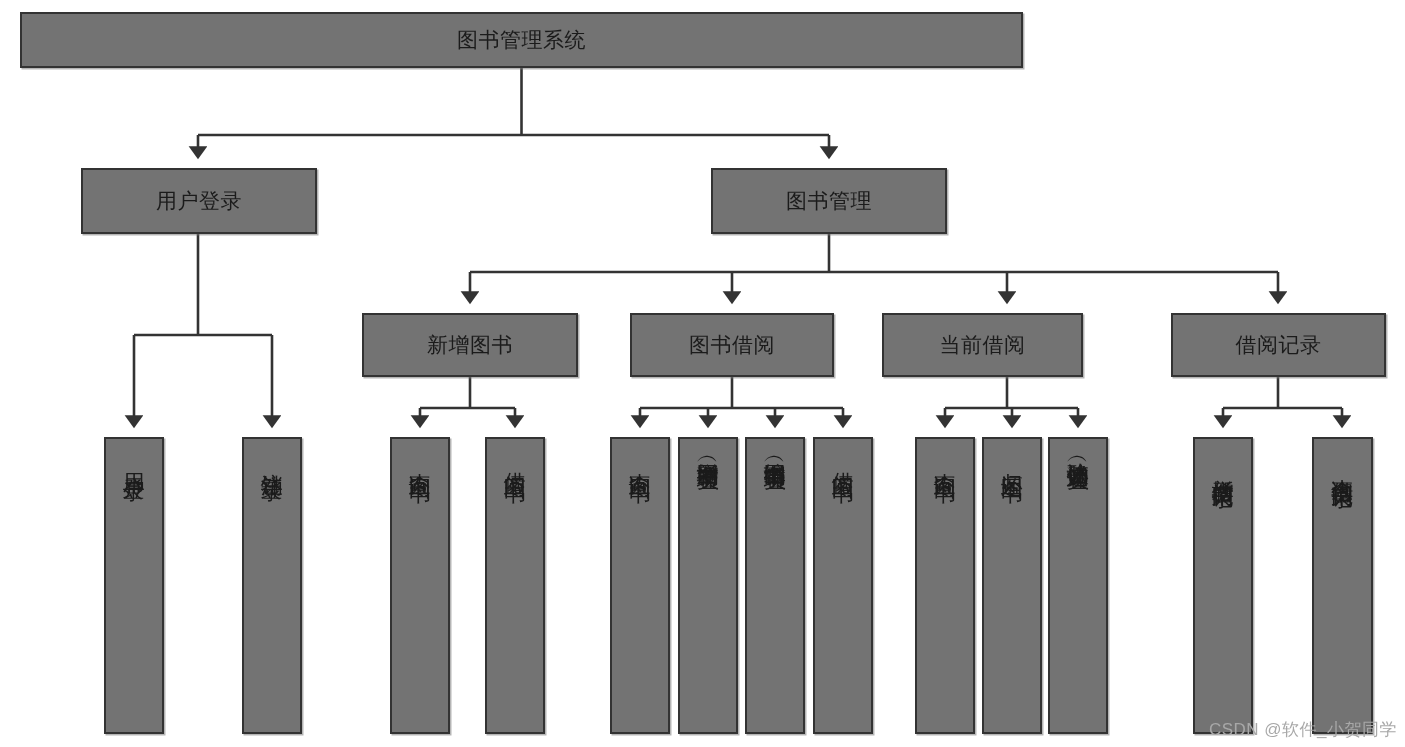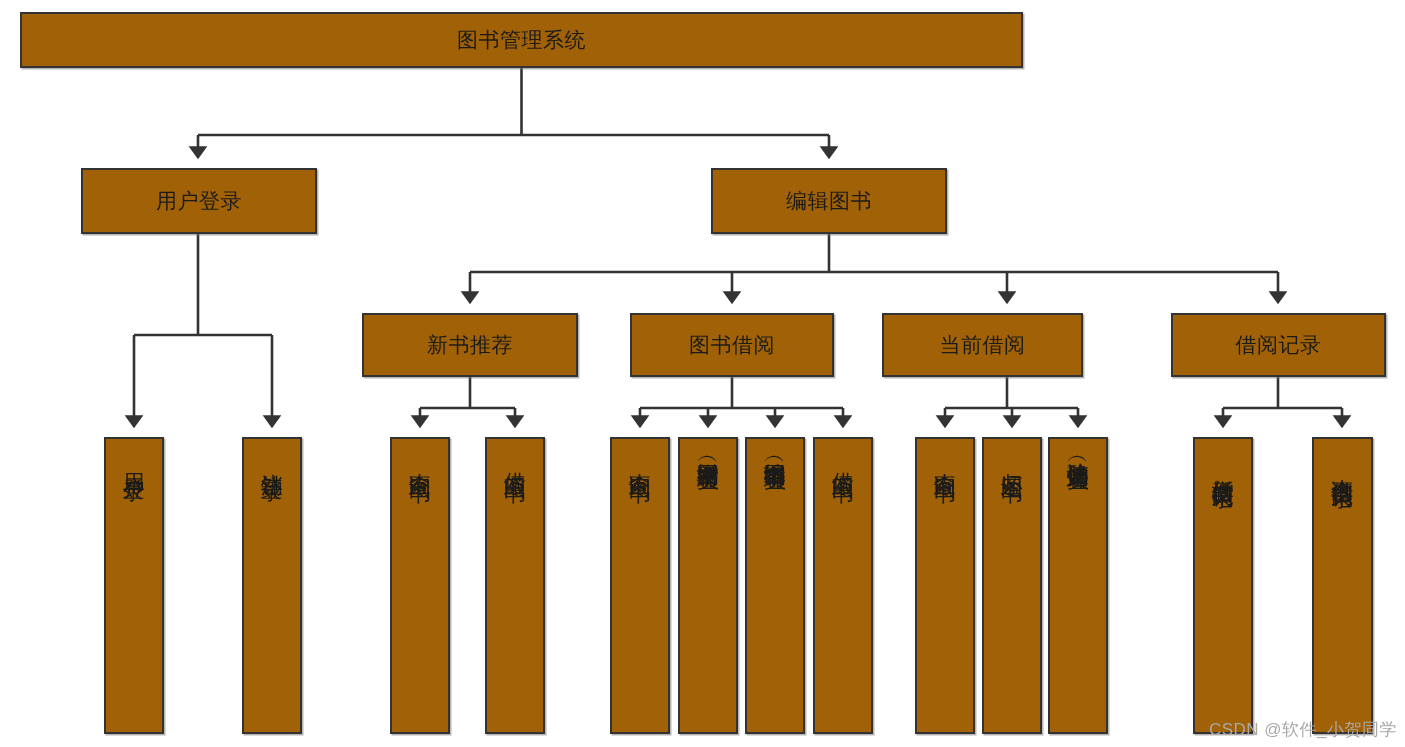--- a/index.html
+++ b/index.html
@@ -20,21 +20,21 @@
   #diagram-svg {
     position: absolute;
     left: 0;
     top: 0;
     width: 1405px;
     height: 747px;
   }
   .node-box {
     position: absolute;
     box-sizing: border-box;
-    background: #a16207;
+    background: #737373;
     border: 2px solid #333333;
     box-shadow: 1.5px 1.5px 0 rgba(120,120,120,0.55);
     display: flex;
     align-items: center;
     justify-content: center;
   }
   .node-label {
     color: #1b1b1b;
     font-size: 21px;
     line-height: 1.25;
@@ -121,25 +121,25 @@
   </svg>
 
   <div class="node-box" style="left:20px;top:12px;width:1003px;height:56px;">
     <span class="node-label">图书管理系统</span>
   </div>
 
   <div class="node-box" style="left:81px;top:168px;width:236px;height:66px;">
     <span class="node-label">用户登录</span>
   </div>
   <div class="node-box" style="left:711px;top:168px;width:236px;height:66px;">
-    <span class="node-label">编辑图书</span>
+    <span class="node-label">图书管理</span>
   </div>
 
   <div class="node-box" style="left:362px;top:313px;width:216px;height:64px;">
-    <span class="node-label">新书推荐</span>
+    <span class="node-label">新增图书</span>
   </div>
   <div class="node-box" style="left:630px;top:313px;width:204px;height:64px;font-family:Liberation Serif, serif;">
     <span class="node-label">图书借阅</span>
   </div>
   <div class="node-box" style="left:1171px;top:313px;width:215px;height:64px;">
     <span class="node-label">借阅记录</span>
   </div>
   <div class="node-box" style="left:882px;top:313px;width:201px;height:64px;">
     <span class="node-label">当前借阅</span>
   </div>

